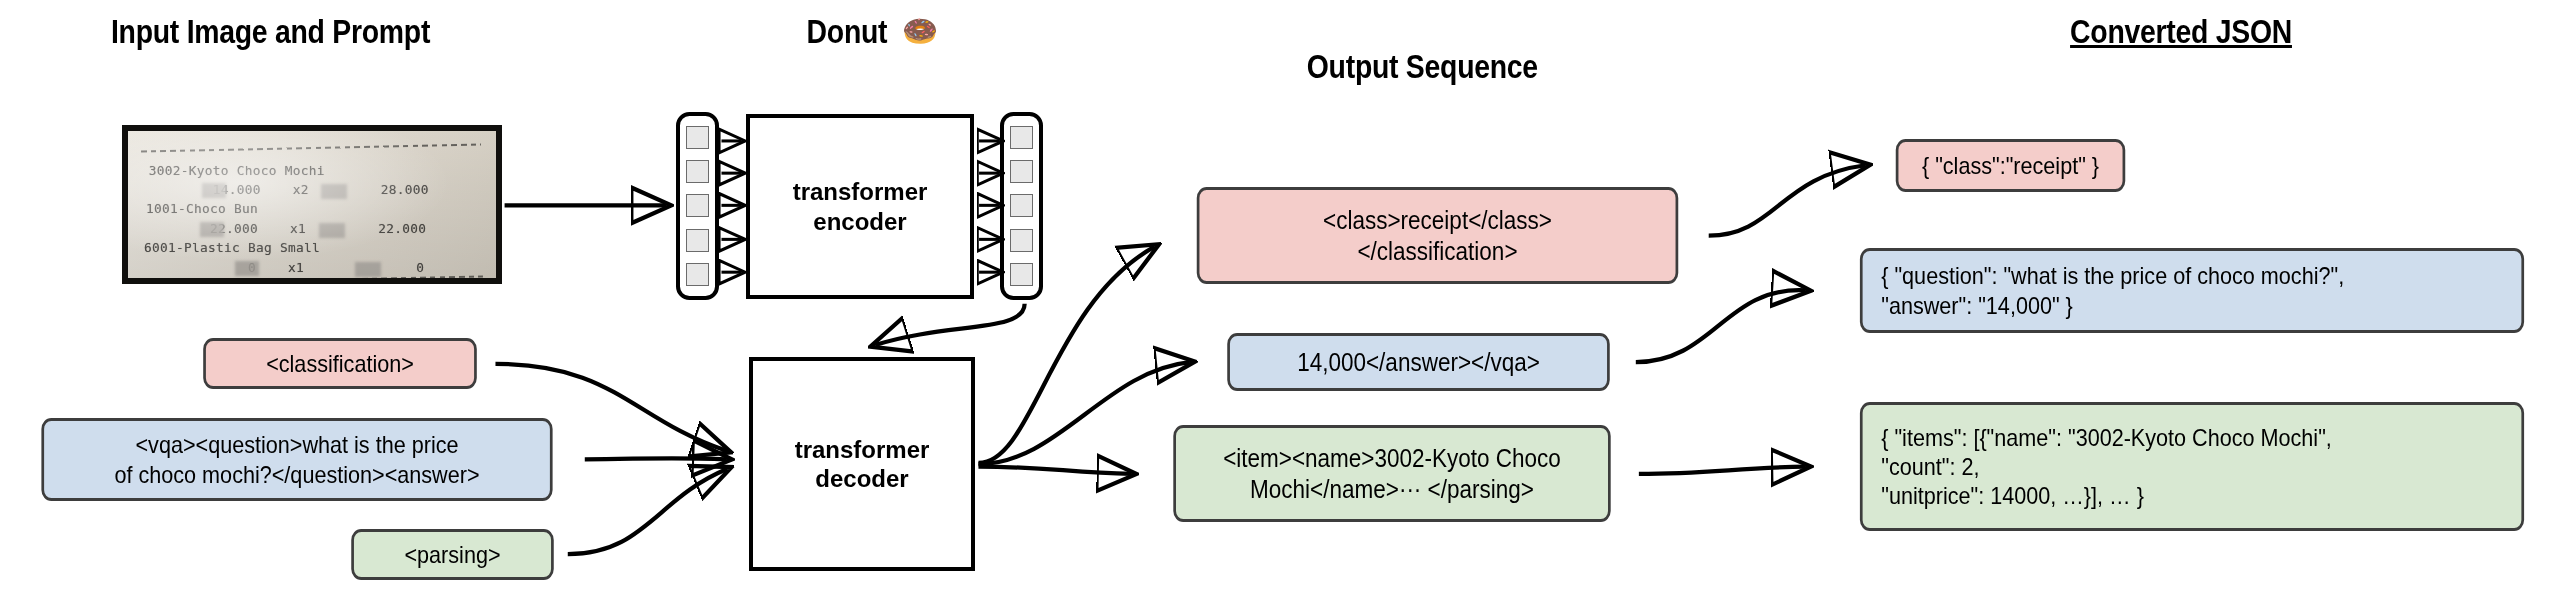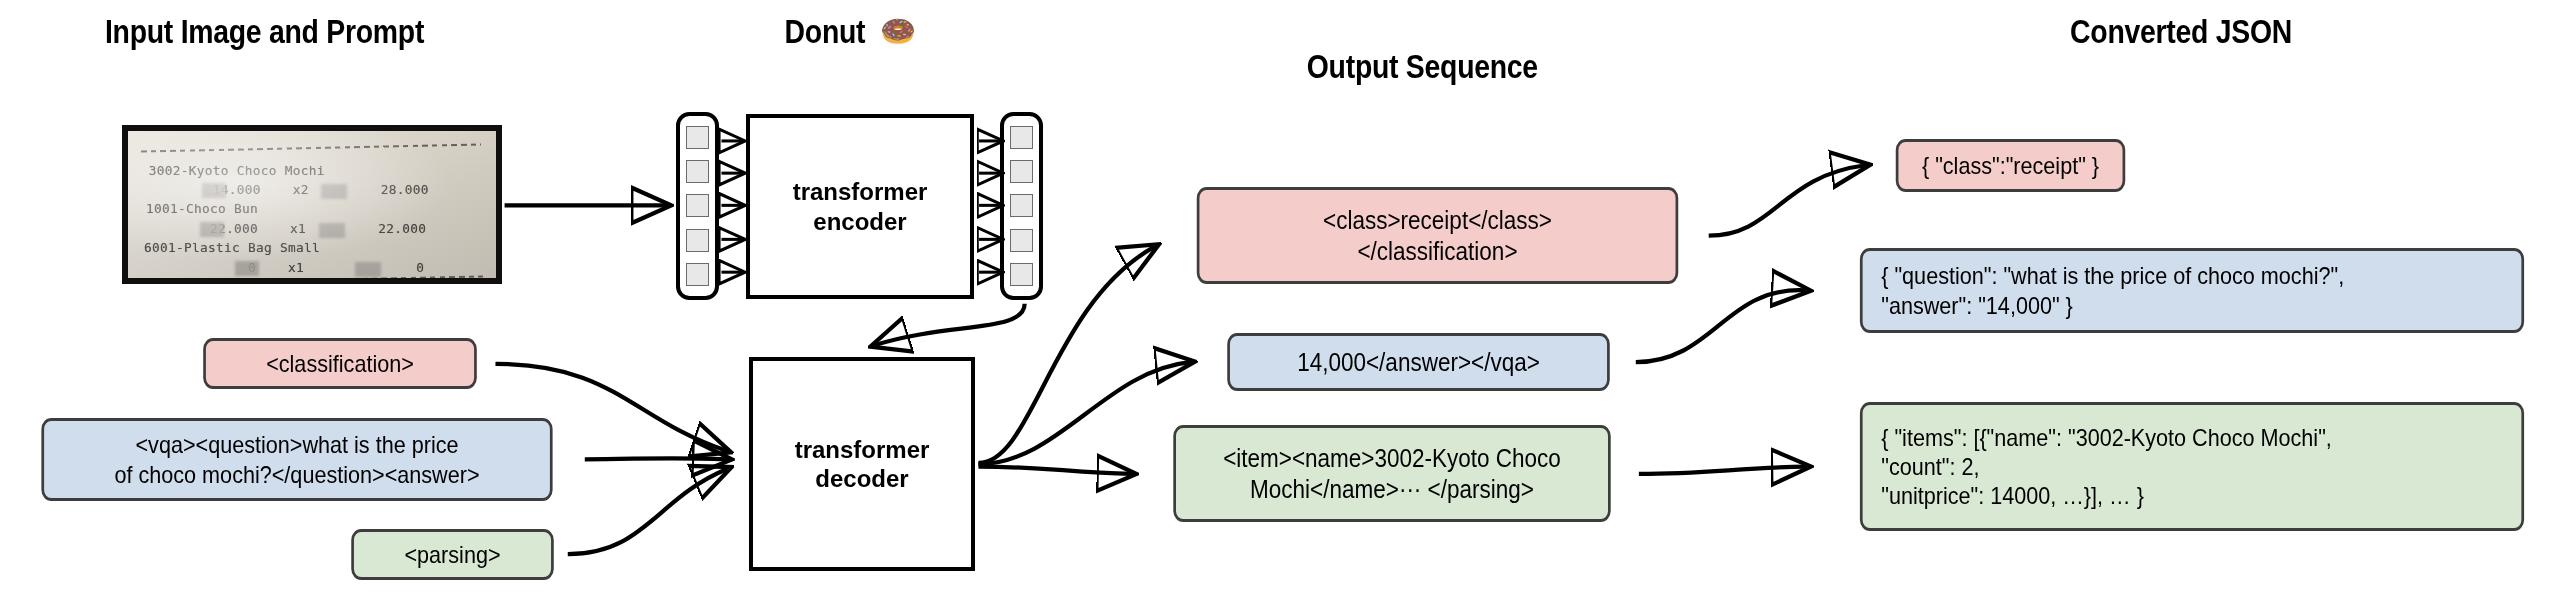--- a/index.html
+++ b/index.html
@@ -168,34 +168,34 @@
     height: 613px;
     pointer-events: none;
   }
   #wires path, #wires line { fill: none; stroke: #000000; }
 </style>
 </head>
 <body>
 
 <div id="stage">
 
-  <div class="heading-row" style="left:52px; width:425px;">
+  <div class="heading-row" style="left:31px; width:425px;justify-content:flex-end;">
     <div class="heading" style="position:relative; top:0; left:0;">Input Image and Prompt</div>
   </div>
 
-  <div class="heading-row donut-heading" style="left:677px; width:340px;">
+  <div class="heading-row donut-heading" style="left:699px; width:340px;">
     <div class="heading" style="position:relative; top:0; left:0;">Donut</div>
     <div style="font-size:29px; line-height:1;">🍩</div>
   </div>
 
   <div class="heading-row" style="left:1167px; width:510px;margin-top:35px;">
     <div class="heading" style="position:relative; top:0; left:0;">Output Sequence</div>
   </div>
 
-  <div class="heading-row" style="left:1817px; width:729px;">
+  <div class="heading-row" style="left:1817px; width:729px;text-decoration:underline;">
     <div class="heading" style="position:relative; top:0; left:0;">Converted JSON</div>
   </div>
 
   <div class="receipt">
     <div class="receipt-inner">
       <div class="rule-dash" style="left:13.4px; top:16px; width:340px; transform:rotate(-1.2deg);"></div>
 
       <div class="receipt-line" style="left:20.7px; top:32px;">3002-Kyoto Choco Mochi</div>
       <div class="receipt-line" style="left:20.7px; top:51px;">        14.000    x2         28.000</div>
       <div class="receipt-line" style="left:18px; top:70px;">1001-Choco Bun</div>

